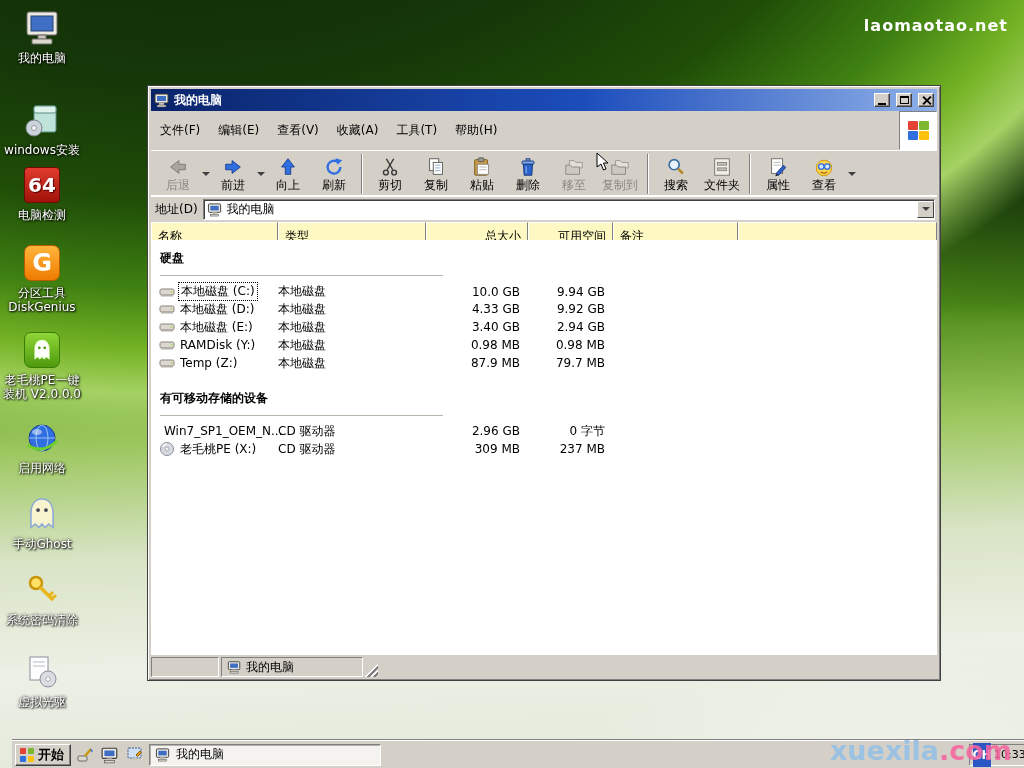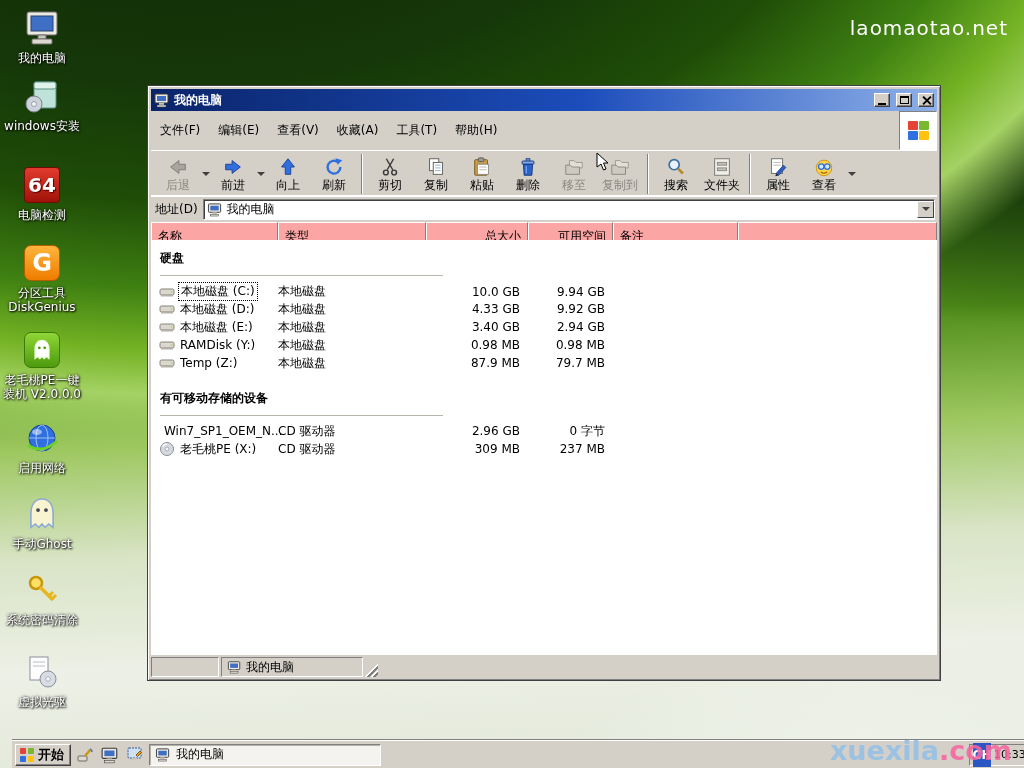--- a/index.html
+++ b/index.html
@@ -21,21 +21,21 @@
   .dicon { position:absolute; left:0; width:84px; display:flex; flex-direction:column; align-items:center; gap:3px; cursor:default; }
   .dicon .ic { width:40px; height:40px; display:flex; align-items:center; justify-content:center; }
   .dicon .lbl { color:#fff; text-shadow:1px 1px 2px #000, 0 0 3px #000; text-align:center; line-height:14px; font-size:12px; }
   .badge64 { width:36px; height:36px; background:linear-gradient(180deg,#e23b2e,#a01208); border:1px solid #6e0c04; border-radius:4px; color:#fff; font-weight:bold; font-size:20px; display:flex; align-items:center; justify-content:center; text-shadow:1px 1px 1px #500; }
   .badgeDG { width:36px; height:36px; background:linear-gradient(180deg,#ffb53c,#ef7c00); border:1px solid #b85c00; border-radius:7px; color:#fff; font-weight:bold; font-size:24px; display:flex; align-items:center; justify-content:center; }
   .badgePE { width:36px; height:36px; background:linear-gradient(180deg,#8fd637,#4d9a0d); border:1px solid #3c7a08; border-radius:7px; display:flex; align-items:center; justify-content:center; }
 
   
   .brand { position:absolute; top:16px; right:16px; text-align:right; color:#fff; }
   .brand .t { font-size:36px; font-weight:bold; font-style:italic; letter-spacing:4px; font-family:"DejaVu Serif","Liberation Serif",serif; }
-  .brand .s { font-size:20px; font-weight:normal; letter-spacing:1px; }
+  .brand .s { font-size:16px; font-weight:bold; letter-spacing:1px; }
 
   
   .window { position:absolute; left:147px; top:85px; width:794px; height:596px;
     background:#d4d0c8; border:1px solid #404040;
     box-shadow: inset 1px 1px 0 #fff, inset -1px -1px 0 #808080; padding:3px; display:flex; flex-direction:column; }
   .titlebar { height:22px; background:linear-gradient(90deg,#0a246a,#1c4dbb 55%,#8fb0e8); display:flex; align-items:center; padding:0 3px; gap:4px; flex:0 0 auto; }
   .titlebar .title { color:#fff; font-weight:bold; flex:1; font-size:12px; }
   .win-btn { width:16px; height:14px; background:#d4d0c8; border:1px solid; border-color:#fff #404040 #404040 #fff; box-shadow:inset -1px -1px 0 #808080; display:flex; align-items:center; justify-content:center; margin-left:2px; }
   .glyph-min { width:8px; height:2px; background:#000; margin-top:8px; }
   .glyph-max { width:9px; height:8px; border:1px solid #000; border-top-width:2px; }
@@ -57,21 +57,21 @@
   .tb-dd { width:9px; height:42px; display:flex; align-items:center; justify-content:center; }
   .dd-arrow { width:0; height:0; border-left:4px solid transparent; border-right:4px solid transparent; border-top:4px solid #404040; }
   .tb-sep { width:2px; height:40px; margin:0 4px; border-left:1px solid #808080; border-right:1px solid #fff; }
 
   .addressbar { height:25px; display:flex; align-items:center; padding:1px 2px 2px 4px; gap:5px; flex:0 0 auto; }
   .addr-label { font-size:12px; }
   .addr-combo { flex:1; height:21px; background:#fff; border:1px solid; border-color:#808080 #fff #fff #808080; box-shadow:inset 1px 1px 0 #404040; display:flex; align-items:center; padding-left:3px; gap:4px; }
   .addr-drop { width:17px; height:17px; margin-left:auto; background:#d4d0c8; border:1px solid; border-color:#fff #404040 #404040 #fff; display:flex; align-items:center; justify-content:center; }
 
   .colheaders { height:18px; display:grid; grid-template-columns:127px 148px 102px 85px 125px 1fr; flex:0 0 auto; }
-  .colh { background:#fca5a5; border:1px solid; border-color:#fff #808080 #808080 #fff; padding:5px 6px; font-size:12px; display:flex; align-items:center; }
+  .colh { background:#fef9c3; border:1px solid; border-color:#fff #808080 #808080 #fff; padding:5px 6px; font-size:12px; display:flex; align-items:center; }
   .colh.right { justify-content:flex-end; }
 
   .list { flex:1; background:#fff; overflow:hidden; padding-top:6px; }
   .group-hd { width:283px; margin:4px 0 6px 9px; padding-bottom:8px; border-bottom:1px solid #b9b5ad; font-weight:bold; font-size:12px; }
   .lrow { height:18px; display:grid; grid-template-columns:127px 148px 102px 85px 125px 1fr; align-items:center; }
   .cell-name { display:flex; align-items:center; gap:3px; padding-left:8px; white-space:nowrap; }
   .cell-name .nm { padding:0 2px; }
   .lrow.selected .nm { border:1px dotted #000; }
   .cell-right { text-align:right; padding-right:8px; }
   .gap { height:14px; }
@@ -114,21 +114,21 @@
     <svg width="40" height="40" viewBox="0 0 40 40">
         <rect x="5" y="4" width="30" height="23" rx="2" fill="#ece9e3" stroke="#6f6d68"></rect>
         <rect x="9" y="8" width="22" height="15" fill="#3f6fc4" stroke="#27456f"></rect>
         <rect x="16" y="27" width="8" height="4" fill="#c9c5bd" stroke="#6f6d68"></rect>
         <rect x="10" y="31" width="20" height="5" rx="1" fill="#dcd8d0" stroke="#6f6d68"></rect>
       </svg>
   </span>
   <span class="lbl">我的电脑</span>
 </div>
 
-<div class="dicon" style="top:76px">
+<div class="dicon" style="top:100px">
   <span class="ic">
     <svg width="40" height="40" viewBox="0 0 40 40">
         <rect x="12" y="6" width="22" height="26" rx="2" fill="#bfe3d9" stroke="#5a8f82"></rect>
         <rect x="12" y="6" width="22" height="7" rx="2" fill="#dff2ec" stroke="#5a8f82"></rect>
         <circle cx="12" cy="28" r="8" fill="#cdd3da" stroke="#7b828c"></circle>
         <circle cx="12" cy="28" r="2.5" fill="#f2f4f6" stroke="#9aa0a8"></circle>
       </svg>
   </span>
   <span class="lbl">windows安装</span>
 </div>

